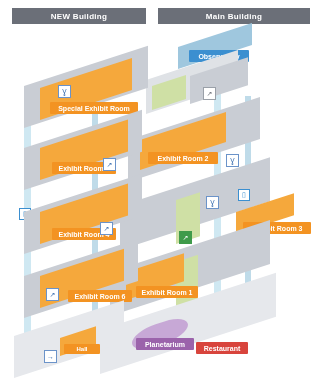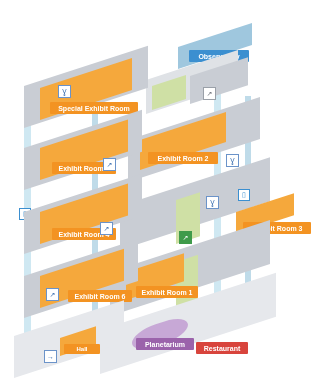--- a/index.html
+++ b/index.html
@@ -44,20 +44,26 @@
 
   .esc{position:absolute;width:10px;height:10px;background:#ffffff;
        border:1px solid #3b8fd0;color:#3b8fd0;font-size:7px;
        display:flex;align-items:center;justify-content:center;}
 </style>
 </head>
 <body>
 
 <div id="stage">
 
+  <div class="tab new">
+    <span>NEW Building</span>
+  </div>
+  <div class="tab main">
+    <span>Main Building</span>
+  </div>
 
   <div class="abs" style="left:152px;top:8px;width:1px;height:16px;background:#ffffff;"></div>
 
   <div class="col" style="left:24px;top:86px;width:7px;height:268px;"></div>
   <div class="col dark" style="left:92px;top:74px;width:6px;height:270px;"></div>
   <div class="col" style="left:214px;top:74px;width:7px;height:260px;"></div>
   <div class="col dark" style="left:245px;top:96px;width:6px;height:226px;"></div>
 
   <div class="slab" style="left:178px;top:47px;width:74px;height:22px;
               transform:skewY(-18deg);background:#9fc7de;"></div>

